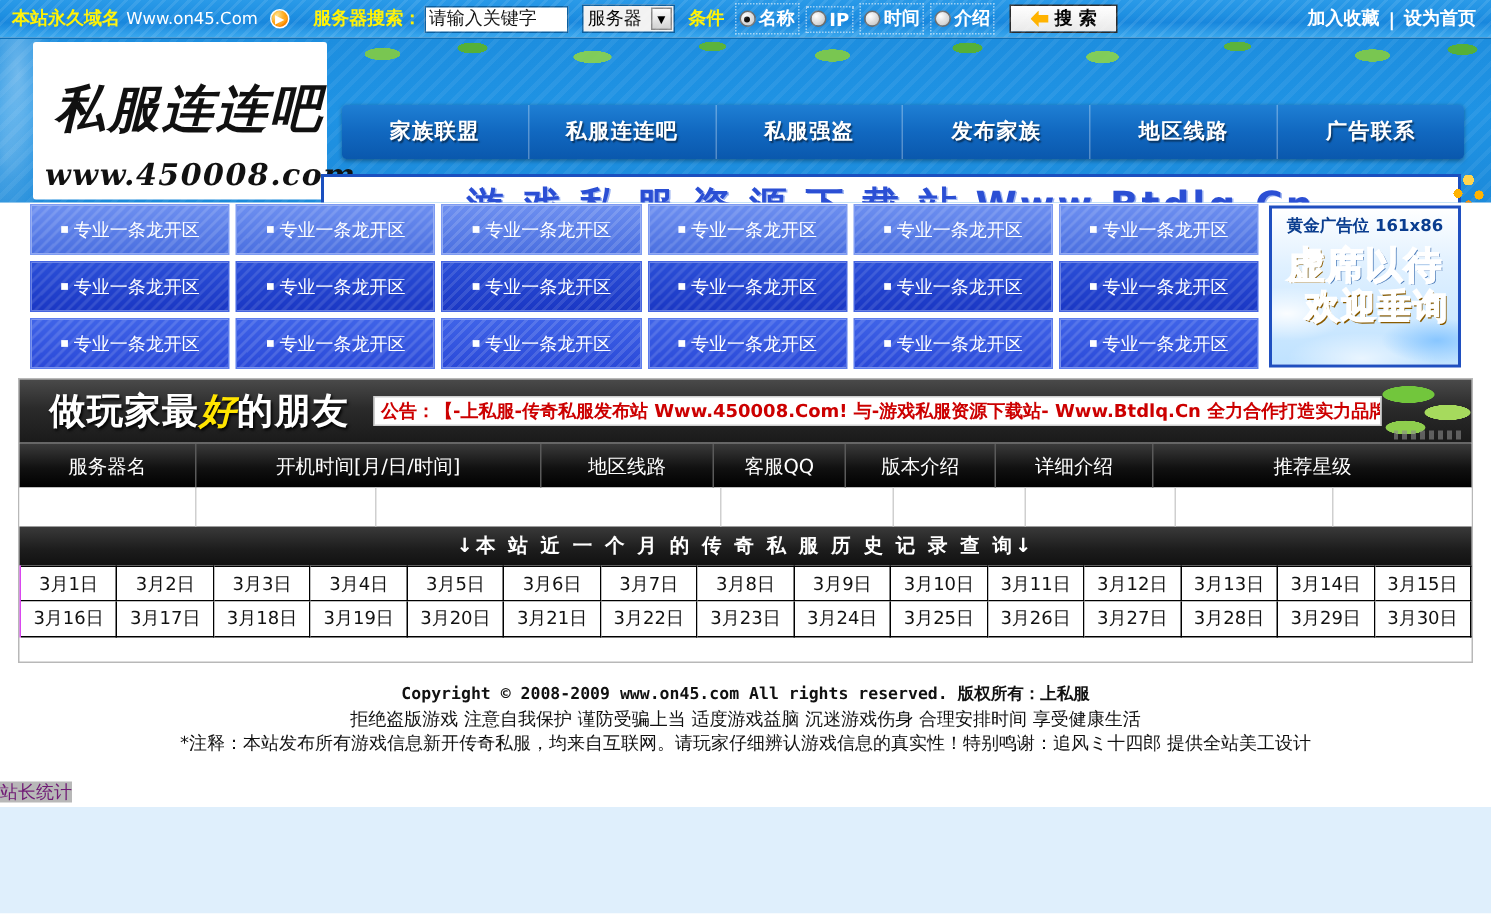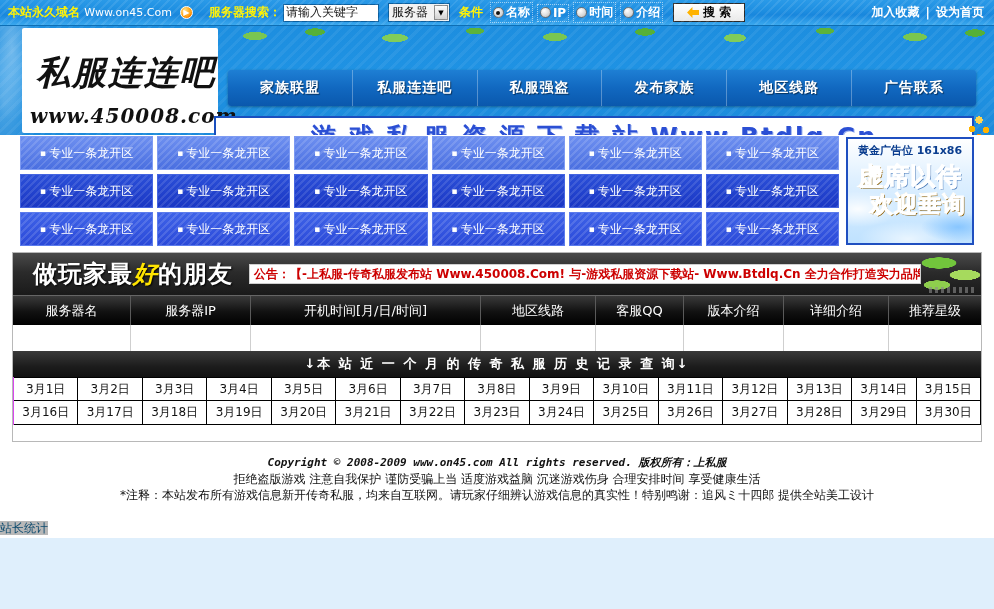--- a/index.html
+++ b/index.html
@@ -375,26 +375,26 @@
     position: absolute; left: 0; top: 455px;
     width: 994px;
     text-align: center;
     color: #111111;
   }
   .fline {
     font-size: 12px; line-height: 16px; white-space: nowrap;
   }
   .fline.copy {
     font-family: "DejaVu Sans Mono", "Liberation Mono", monospace;
-    font-weight: bold; font-size: 11px; font-style: italic;
+    font-weight: bold; font-size: 11px;
   }
   .statusbar {
     position: absolute; left: 0; top: 520px;
     width: 994px; height: 14px;
-    font-size: 12px; color: #0c4a6e;
+    font-size: 12px; color: #701a75;
     padding-left: 0px;
   }
   .statusbar .sel { background: #b8b8b8; }
   .bottomfill {
     position: absolute; left: 0; top: 538px; width: 994px; height: 71px;
     background: #dfeffc;
   }
 </style>
 </head>
 <body>
@@ -565,21 +565,20 @@
       </div>
       <div class="notice-box">
         <span class="notice-text">公告：【-上私服-传奇私服发布站 Www.450008.Com! 与-游戏私服资源下载站- Www.Btdlq.Cn 全力合作打造实力品牌】</span>
       </div>
       <div class="notice-green"></div>
       <div class="notice-dots"></div>
     </div>
 
     <div class="thead">
       <div class="th" style="width:118px">服务器名</div>
-      <div class="th" style="width:120px">服务器IP</div>
       <div class="th" style="width:230px">开机时间[月/日/时间]</div>
       <div class="th" style="width:115px">地区线路</div>
       <div class="th" style="width:88px">客服QQ</div>
       <div class="th" style="width:100px">版本介绍</div>
       <div class="th" style="width:105px">详细介绍</div>
       <div class="th" style="flex:1">推荐星级</div>
     </div>
 
     <div class="tbody-empty">
       <div class="tbe-cell" style="width:118px"></div>

